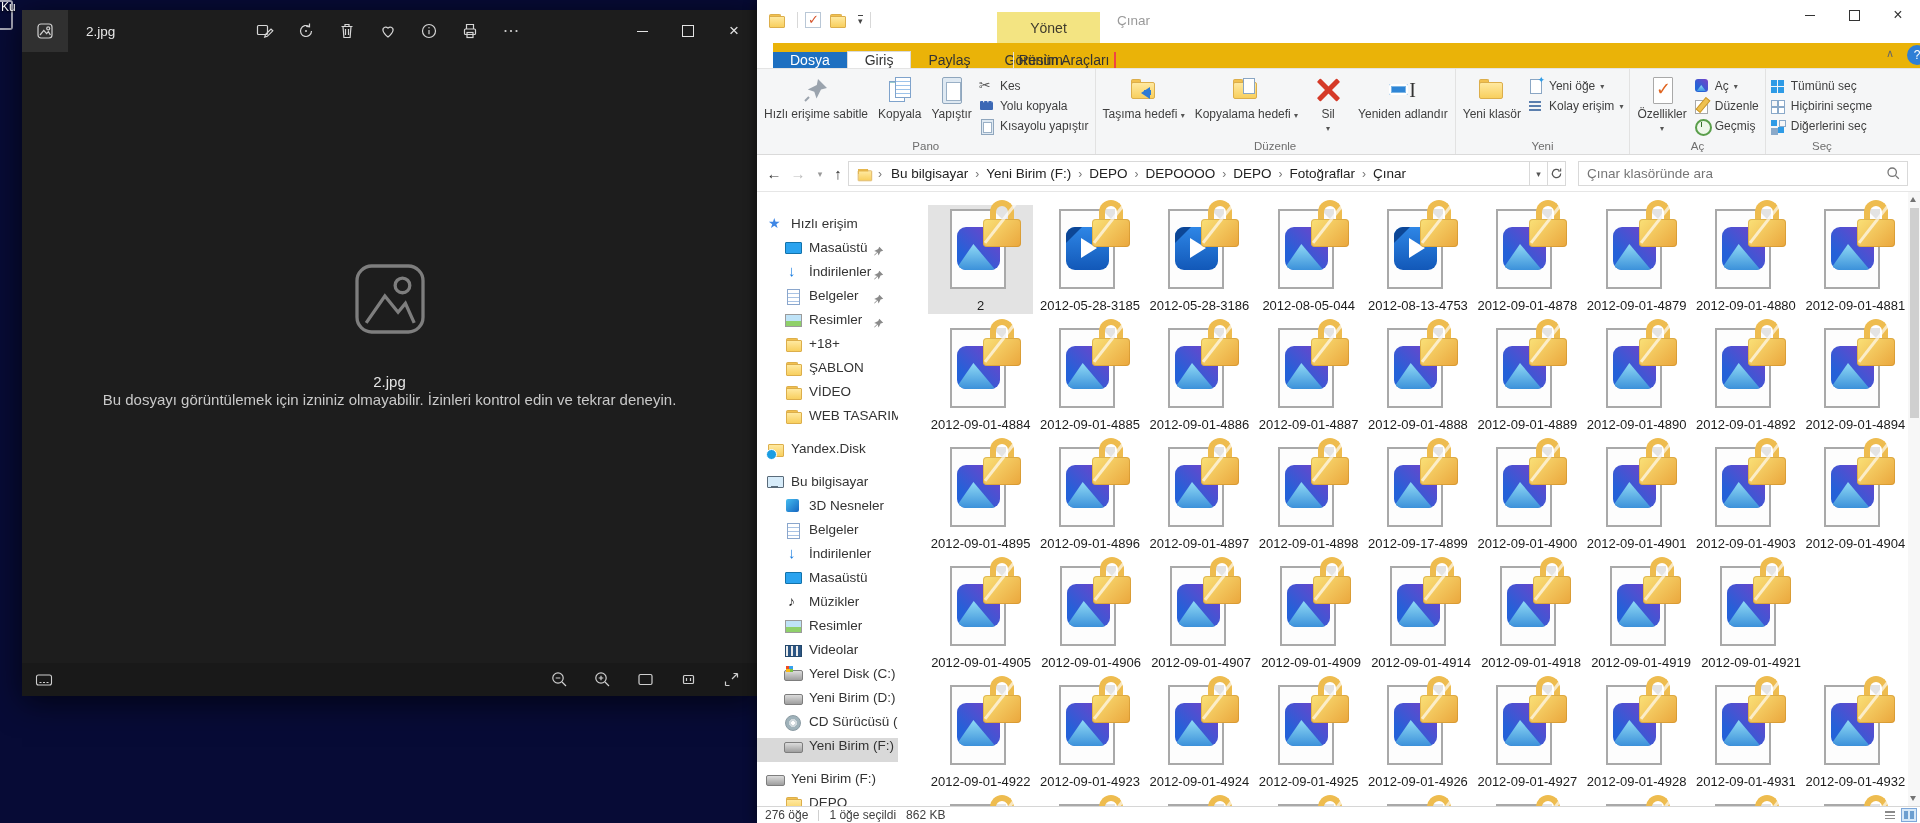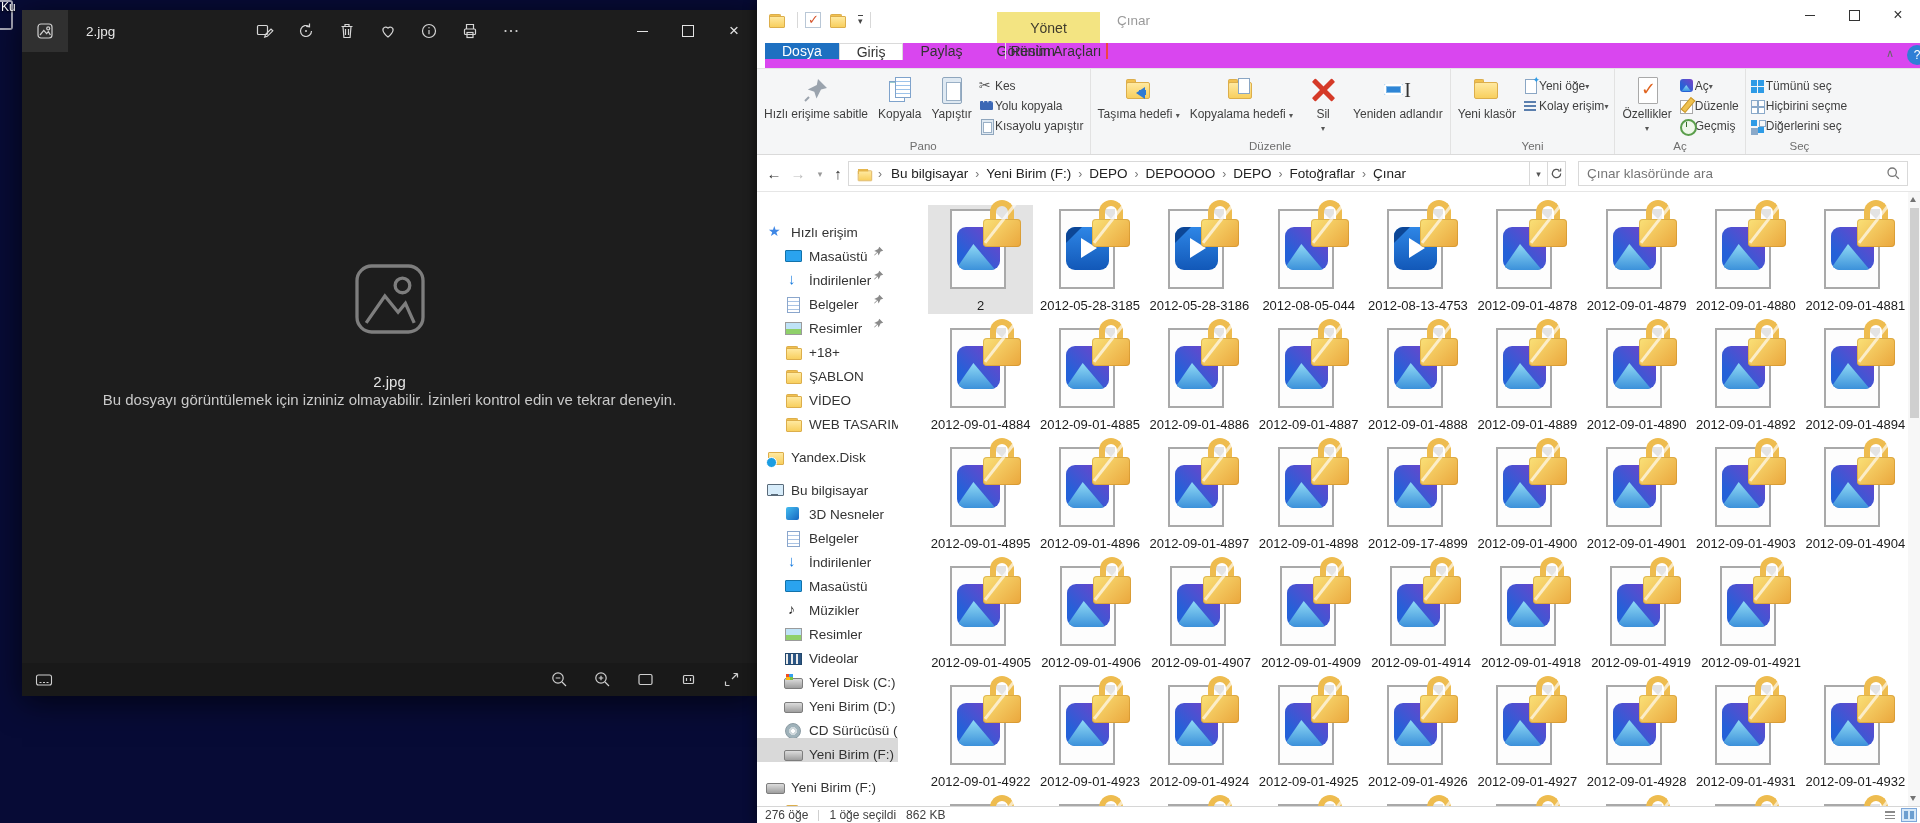--- a/index.html
+++ b/index.html
@@ -45,41 +45,41 @@
   .qat-caret { font-size:9px; color:#444; border-top:1.5px solid #444; padding-top:1px; line-height:1; }
   .e-manage { position:absolute; left:240px; top:12px; width:103px; height:31px; background:#f3e482;
     display:flex; align-items:center; justify-content:center; font-size:14px; color:#3e3a2c; }
   .e-wintitle { position:absolute; left:360px; top:13px; font-size:13.5px; color:#9a9a9a; }
   .e-controls { position:absolute; right:0; top:0; display:flex; }
   .e-ctl { width:44px; height:30px; display:flex; align-items:center; justify-content:center; color:#333; }
   .eg-min::before { content:''; display:block; width:10px; border-top:1.2px solid #333; }
   .eg-max::before { content:''; display:block; width:9px; height:9px; border:1.2px solid #333; }
   .eg-close { font-size:16px; color:#333; }
 
-  .e-tabrow { position:absolute; left:8px; right:0; top:43px; height:25px; background:#d946ef; font-size:14px; color:#333;
-    display:flex; align-items:flex-start; }
+  .e-tabrow { position:absolute; left:16px; right:0; top:43px; height:25px; background:#eab308; font-size:14px; color:#333;
+    display:flex; align-items:flex-end; }
   .e-tab { padding:0 17px; display:flex; align-items:center; }
   .e-tab.file { background:#1e70c1; color:#fff; }
   .e-tab.active { background:#fff; border:1px solid #dadada; border-bottom:none; position:relative; z-index:2; }
   .e-tab.context { position:absolute; left:240px; width:103px; justify-content:center; padding:0;
     border-left:1px solid #e4e4e4; border-right:2px solid #ef4444; }
   .e-ribbonctl { position:absolute; right:26px; top:47px; color:#666; font-size:11px; }
   .e-help { position:absolute; right:-7px; top:45px; width:20px; height:20px; border-radius:50%;
     background:#2f7fd6; color:#fff; font-size:12px; display:flex; align-items:center; justify-content:center; }
 
   .e-ribbon { position:absolute; left:0; right:0; top:68px; height:87px; background:#f5f6f7;
     border-top:1px solid #e4e4e4; border-bottom:1px solid #dadada; display:flex; }
   .rgroup { display:flex; flex-direction:column; border-right:1px solid #e2e2e2; padding:2px 2px 0 2px; }
   .rgroup-inner { flex:1; display:flex; align-items:flex-start; }
   .rgroup-label { text-align:center; color:#6e6e6e; font-size:11.5px; padding:1px 0 2px; }
   .rb { display:flex; flex-direction:column; align-items:center; padding:4px 5px 0; font-size:12px; color:#3f3f3f;
     text-align:center; line-height:1.12; min-width:50px; }
   .rb .cap { margin-top:3px; }
   .rstack { display:flex; flex-direction:column; justify-content:flex-start; padding:5px 4px 0 2px; }
-  .rs { display:flex; align-items:center; font-size:12px; color:#3f3f3f; height:20px; white-space:nowrap; }
+  .rs { display:flex; align-items:center; gap:5px; font-size:12px; color:#3f3f3f; height:20px; white-space:nowrap; }
   .caret { font-size:8px; color:#555; }
 
   
   .xi { width:30px; height:30px; position:relative; display:block; }
   .si { width:16px; height:16px; position:relative; display:inline-block; flex:none; }
   .xi-copy::before { content:''; position:absolute; left:4px; top:6px; width:14px; height:19px; background:#fff;
     border:1px solid #7fa3cc; box-shadow:inset 0 3px 0 -2px #9cc, inset 0 0 0 50px #fff; }
   .xi-copy::after { content:''; position:absolute; left:10px; top:2px; width:14px; height:19px;
     background:repeating-linear-gradient(180deg,#fff 0 3px,#9dc3ea 3px 4px); border:1px solid #7fa3cc; }
   .xi-paste::before { content:''; position:absolute; left:5px; top:2px; width:18px; height:25px; background:#dfe9f2;
@@ -142,21 +142,21 @@
   .addr-btn { position:absolute; top:6px; width:18px; height:25px; border:1px solid #d9d9d9; border-left:none;
     display:flex; align-items:center; justify-content:center; color:#555; font-size:9px; background:#fff; }
   .search-field { position:absolute; left:821px; top:6px; width:330px; height:25px; border:1px solid #d9d9d9; background:#fff; }
   .search-field input { position:absolute; left:8px; top:0; width:290px; height:23px; border:none; outline:none;
     font-size:13.5px; color:#333; font-family:inherit; }
   .search-field input::placeholder { color:#767676; }
   .search-mag { position:absolute; right:6px; top:4px; }
 
   
   .e-sidebar { position:absolute; left:0; top:192px; width:141px; bottom:17px; background:#fff; overflow:hidden; padding-top:24px; }
-  .side-row { height:24px; display:flex; align-items:flex-end; font-size:13.5px; color:#333; padding-left:9px; position:relative;
+  .side-row { height:24px; display:flex; align-items:flex-start; font-size:13.5px; color:#333; padding-left:9px; position:relative;
     white-space:nowrap; }
   .side-row.child { padding-left:27px; }
   .side-row.selected { background:#d9d9d9; }
   .side-gap { height:9px; }
   .pinwrap { position:absolute; right:14px; top:6px; }
   .ic { width:19px; height:16px; position:relative; margin-right:6px; flex:none; font-size:13px; }
   .ic::before, .ic::after { position:absolute; content:''; }
   .ic-star::before { content:'★'; color:#3f87e5; font-size:14px; left:2px; top:-1px; }
   .ic-desktop::before { left:1px; top:2px; width:15px; height:10px; background:#2aa3ef; border:1.5px solid #1272ab; border-radius:1px; }
   .ic-computer::before { left:1px; top:2px; width:15px; height:10px; background:#d7ecfa; border:1.5px solid #5a6b7a; border-radius:1px; }

